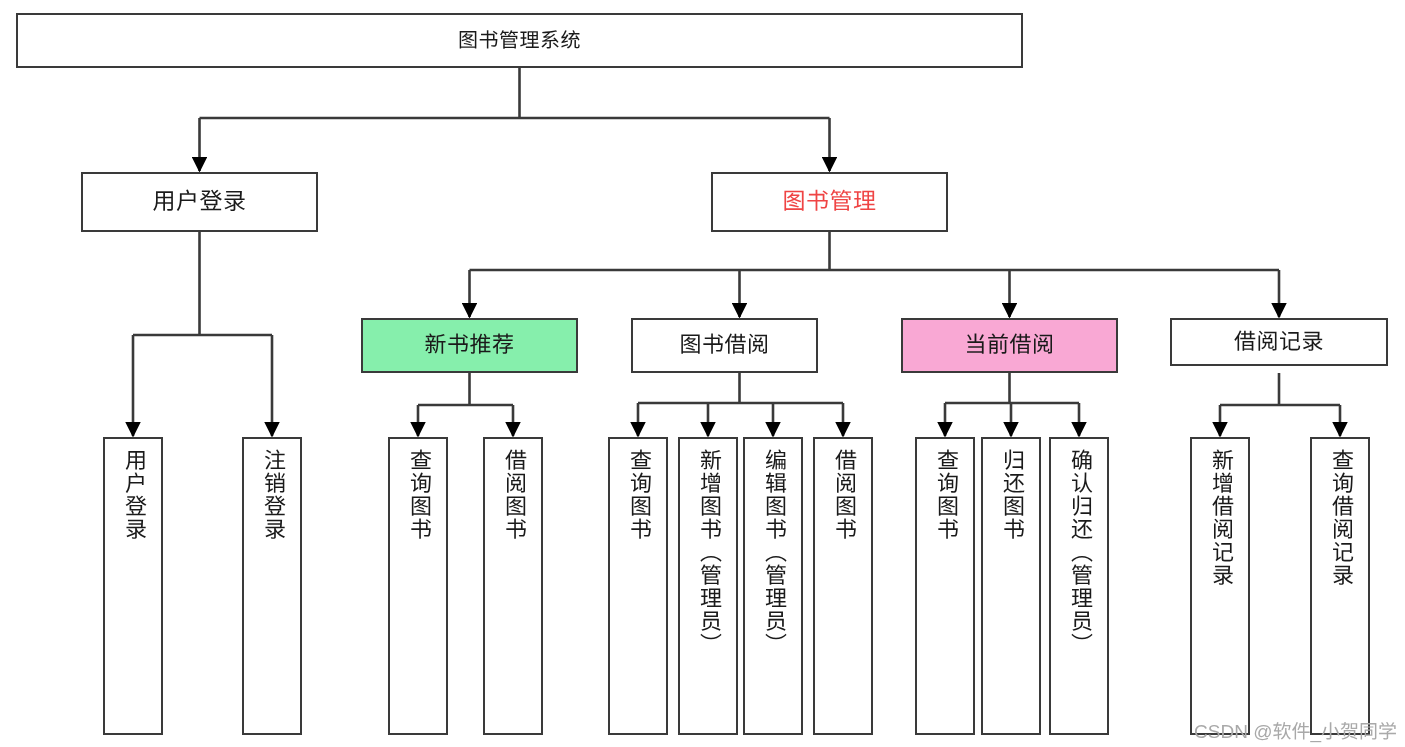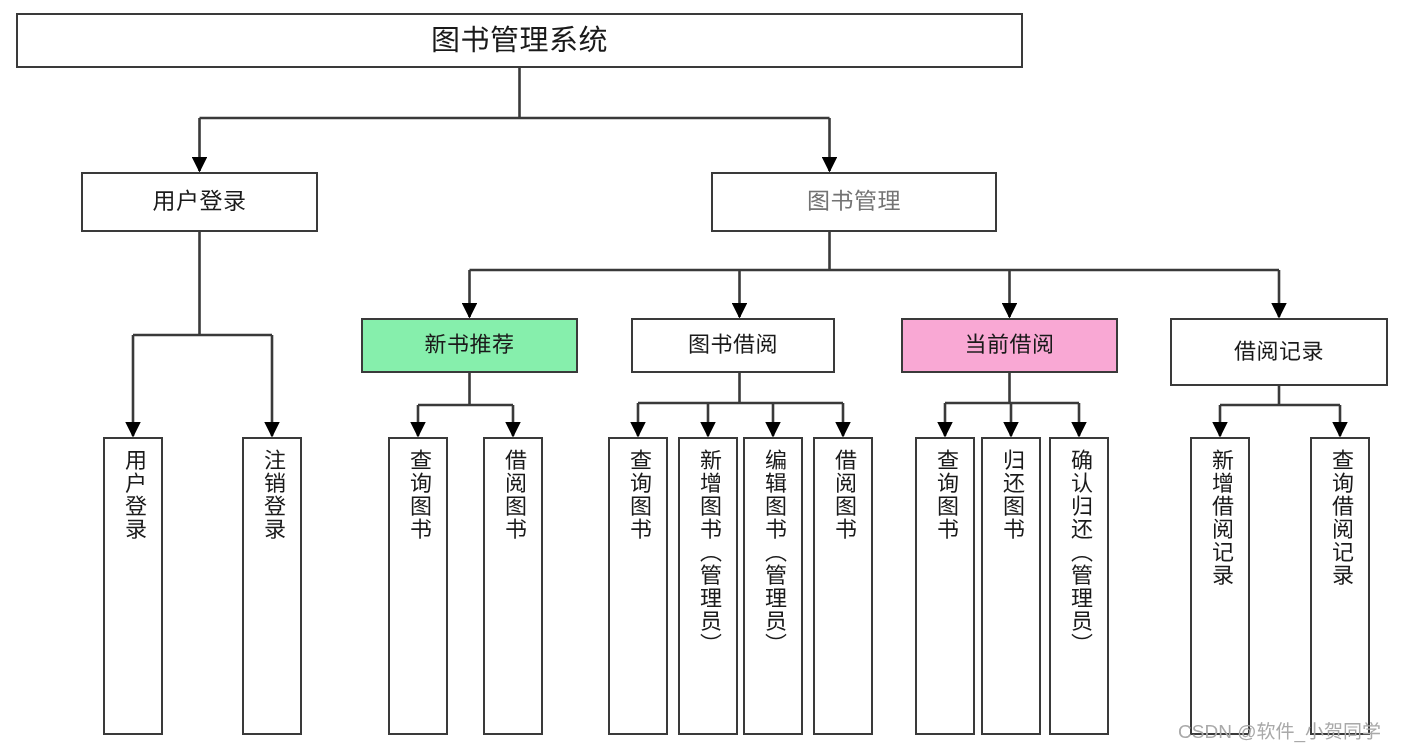--- a/index.html
+++ b/index.html
@@ -34,38 +34,38 @@
     align-items: center;
     justify-content: center;
     color: #1a1a1a;
   }
   .node .node-label {
     display: block;
     text-align: center;
     line-height: 1.28;
     letter-spacing: 0.5px;
   }
-  .node.level-root .node-label { font-size: 29px; }
+  .node.level-root .node-label { font-size: 20px; }
   .node.level-2 .node-label { font-size: 23px; }
   .node.level-3 .node-label { font-size: 22px; }
   .node.leaf {
     align-items: flex-start;
     padding-top: 10px;
   }
   .node.leaf .node-label {
     font-size: 22px;
     writing-mode: vertical-rl;
     text-orientation: upright;
     line-height: 1.18;
     letter-spacing: 1px;
     white-space: nowrap;
   }
   #watermark {
     position: absolute;
-    right: 24px;
+    right: 8px;
     bottom: 4px;
     font-size: 19px;
     color: #a9a9a9;
     white-space: nowrap;
     pointer-events: none;
   }
 </style>
 </head>
 <body>
 
@@ -114,33 +114,33 @@
       </g>
   </svg>
 
   <div id="node-layer">
       <div class="node level-root" style="left: 16px; top: 13px; width: 1007px; height: 55px; border-color: rgb(58, 58, 58); background: rgb(255, 255, 255); color: rgb(26, 26, 26);">
         <span class="node-label">图书管理系统</span>
       </div>
       <div class="node level-2" style="left: 81px; top: 172px; width: 237px; height: 60px; border-color: rgb(58, 58, 58); background: rgb(255, 255, 255); color: rgb(26, 26, 26);">
         <span class="node-label">用户登录</span>
       </div>
-      <div class="node level-2" style="left: 711px; top: 172px; width: 286px; height: 60px; border-color: rgb(58, 58, 58); background: rgb(255, 255, 255); color: #737373;">
+      <div class="node level-2" style="left: 711px; top: 172px; width: 237px; height: 60px; border-color: rgb(58, 58, 58); background: rgb(255, 255, 255); color: #ef4444;">
         <span class="node-label">图书管理</span>
       </div>
       <div class="node level-3" style="left: 361px; top: 318px; width: 217px; height: 55px; border-color: rgb(58, 58, 58); background: #86efac; color: rgb(26, 26, 26);">
         <span class="node-label">新书推荐</span>
       </div>
-      <div class="node level-3" style="left: 631px; top: 318px; width: 204px; height: 55px; border-color: rgb(58, 58, 58); background: rgb(255, 255, 255); color: rgb(26, 26, 26);">
+      <div class="node level-3" style="left: 631px; top: 318px; width: 187px; height: 55px; border-color: rgb(58, 58, 58); background: rgb(255, 255, 255); color: rgb(26, 26, 26);">
         <span class="node-label">图书借阅</span>
       </div>
       <div class="node level-3" style="left: 901px; top: 318px; width: 217px; height: 55px; border-color: rgb(58, 58, 58); background: #f9a8d4; color: rgb(26, 26, 26);">
         <span class="node-label">当前借阅</span>
       </div>
-      <div class="node level-3" style="left: 1170px; top: 318px; width: 218px; height: 68px; border-color: rgb(58, 58, 58); background: rgb(255, 255, 255); color: rgb(26, 26, 26);">
+      <div class="node level-3" style="left: 1170px; top: 318px; width: 218px; height: 48px; border-color: rgb(58, 58, 58); background: rgb(255, 255, 255); color: rgb(26, 26, 26);">
         <span class="node-label">借阅记录</span>
       </div>
       <div class="node leaf level-4" style="left: 103px; top: 437px; width: 60px; height: 298px; border-color: rgb(58, 58, 58); background: rgb(255, 255, 255); color: rgb(26, 26, 26);">
         <span class="node-label">用户登录</span>
       </div>
       <div class="node leaf level-4" style="left: 242px; top: 437px; width: 60px; height: 298px; border-color: rgb(58, 58, 58); background: rgb(255, 255, 255); color: rgb(26, 26, 26);">
         <span class="node-label">注销登录</span>
       </div>
       <div class="node leaf level-4" style="left: 388px; top: 437px; width: 60px; height: 298px; border-color: rgb(58, 58, 58); background: rgb(255, 255, 255); color: rgb(26, 26, 26);">
         <span class="node-label">查询图书</span>

